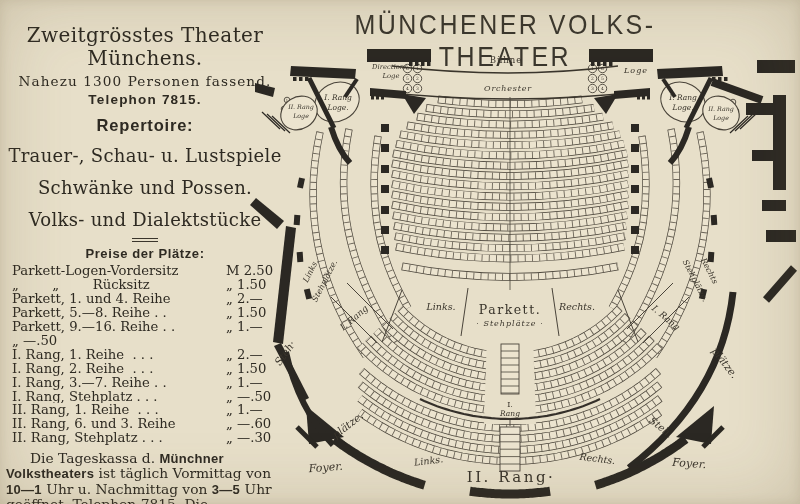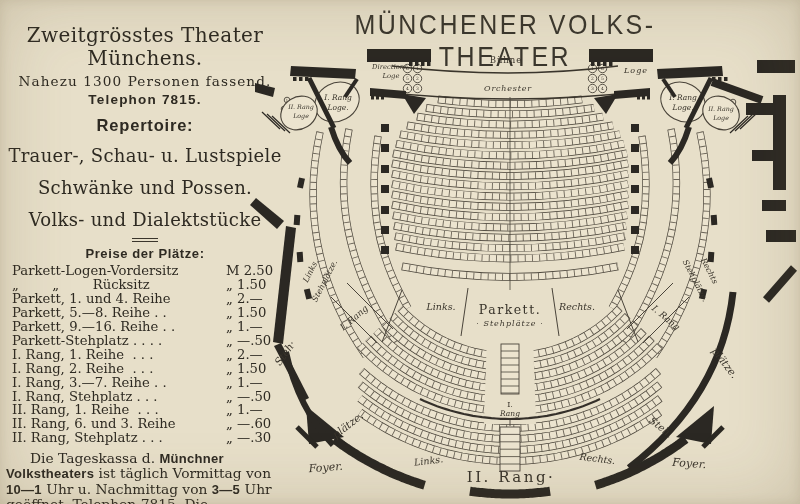--- a/index.html
+++ b/index.html
@@ -56,21 +56,21 @@
     <div class="rep">Schwänke und Possen.</div>
     <div class="rep">Volks- und Dialektstücke</div>
     <div class="divider"></div>
     <div class="priceh">Preise der Plätze:</div>
     <ul id="price-list">
         <li><span class="pl">Parkett-Logen-Vordersitz</span><span class="pv">M 2.50</span></li>
         <li><span class="pl">„        „        Rücksitz</span><span class="pv">„ 1.50</span></li>
         <li><span class="pl">Parkett, 1. und 4. Reihe</span><span class="pv">„ 2.—</span></li>
         <li><span class="pl">Parkett, 5.—8. Reihe . .</span><span class="pv">„ 1.50</span></li>
         <li><span class="pl">Parkett, 9.—16. Reihe . .</span><span class="pv">„ 1.—</span></li>
-        <li><span class="pl">Parkett-Stehplatz . . . .</span><span class="pv">„ —.50</span></li>
+        <li><span class="pv">„ —.50</span></li>
         <li><span class="pl">I. Rang, 1. Reihe  . . .</span><span class="pv">„ 2.—</span></li>
         <li><span class="pl">I. Rang, 2. Reihe  . . .</span><span class="pv">„ 1.50</span></li>
         <li><span class="pl">I. Rang, 3.—7. Reihe . .</span><span class="pv">„ 1.—</span></li>
         <li><span class="pl">I. Rang, Stehplatz . . .</span><span class="pv">„ —.50</span></li>
         <li><span class="pl">II. Rang, 1. Reihe  . . .</span><span class="pv">„ 1.—</span></li>
         <li><span class="pl">II. Rang, 6. und 3. Reihe</span><span class="pv">„ —.60</span></li>
         <li><span class="pl">II. Rang, Stehplatz . . .</span><span class="pv">„ —.30</span></li>
       </ul>
     <div class="para"><span>Die Tageskassa d. </span><b>Münchner </b><b>Volkstheaters</b><span> ist täglich Vormittag von </span><b>10—1</b><span> Uhr u. Nachmittag von </span><b>3—5</b><span> Uhr geöffnet. Telephon 7815. Die Abendkassa wird um </span><b>7½</b><span> Uhr geöffnet.</span></div>
   </div>

